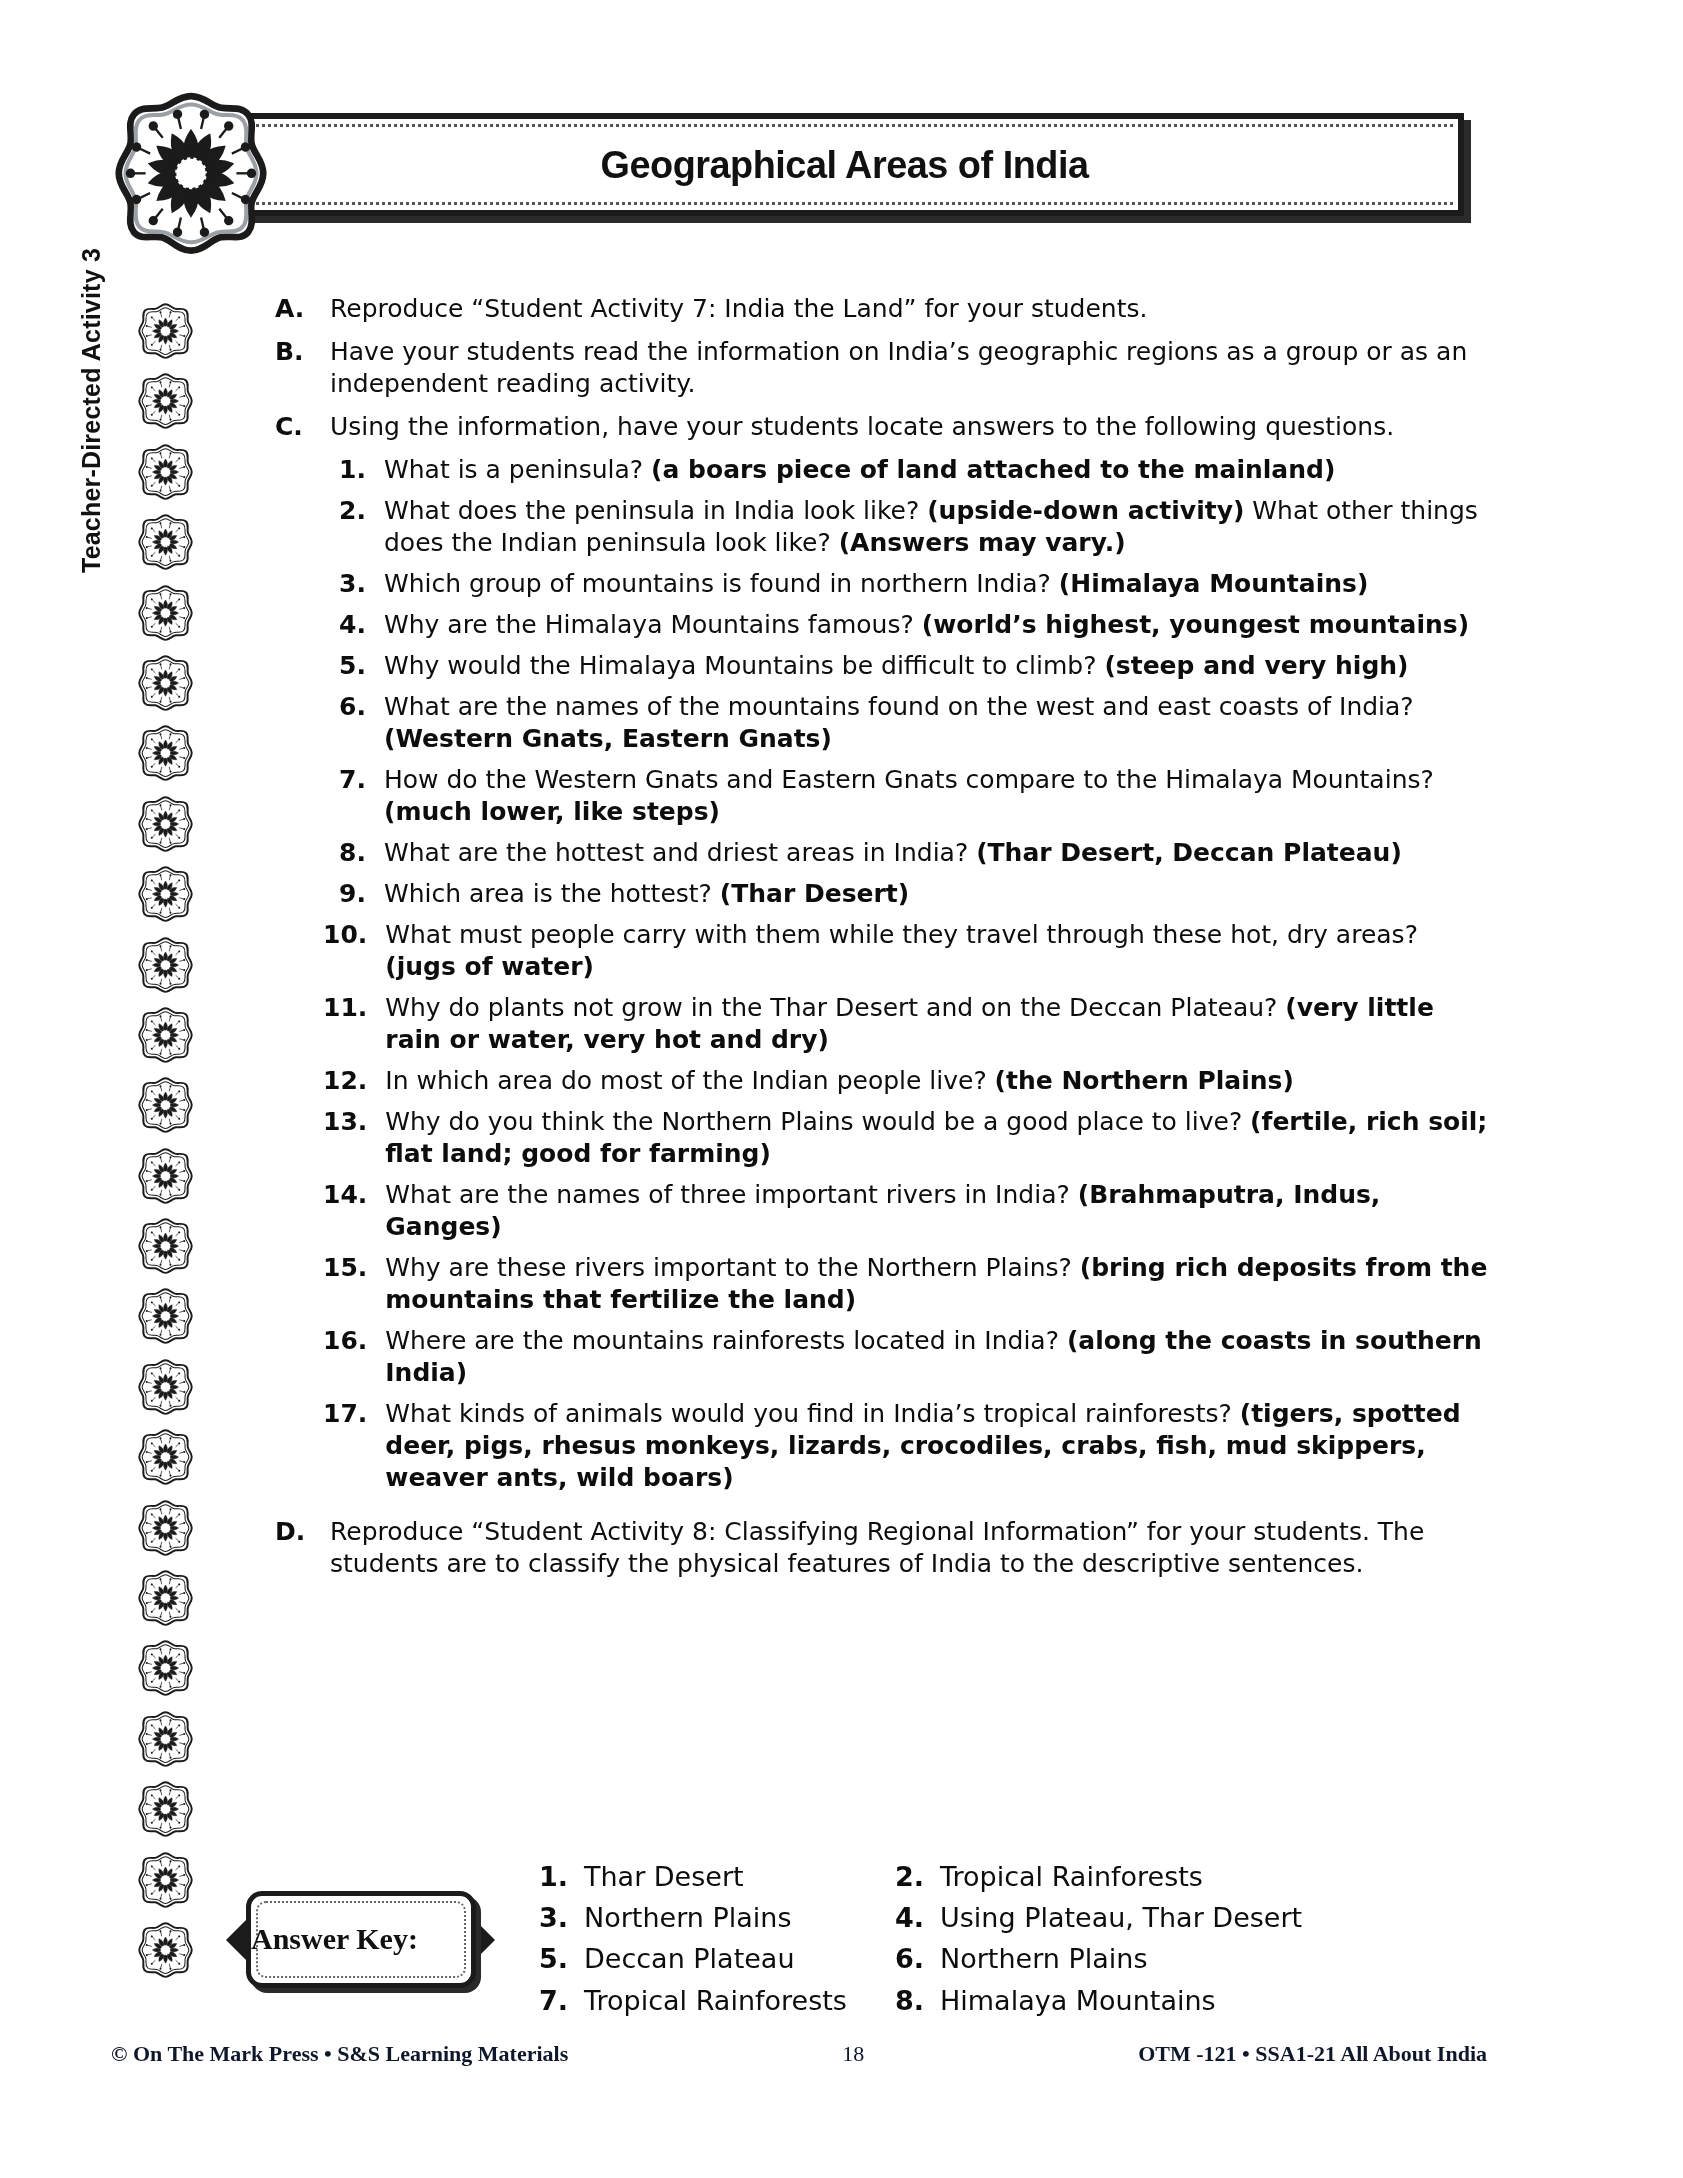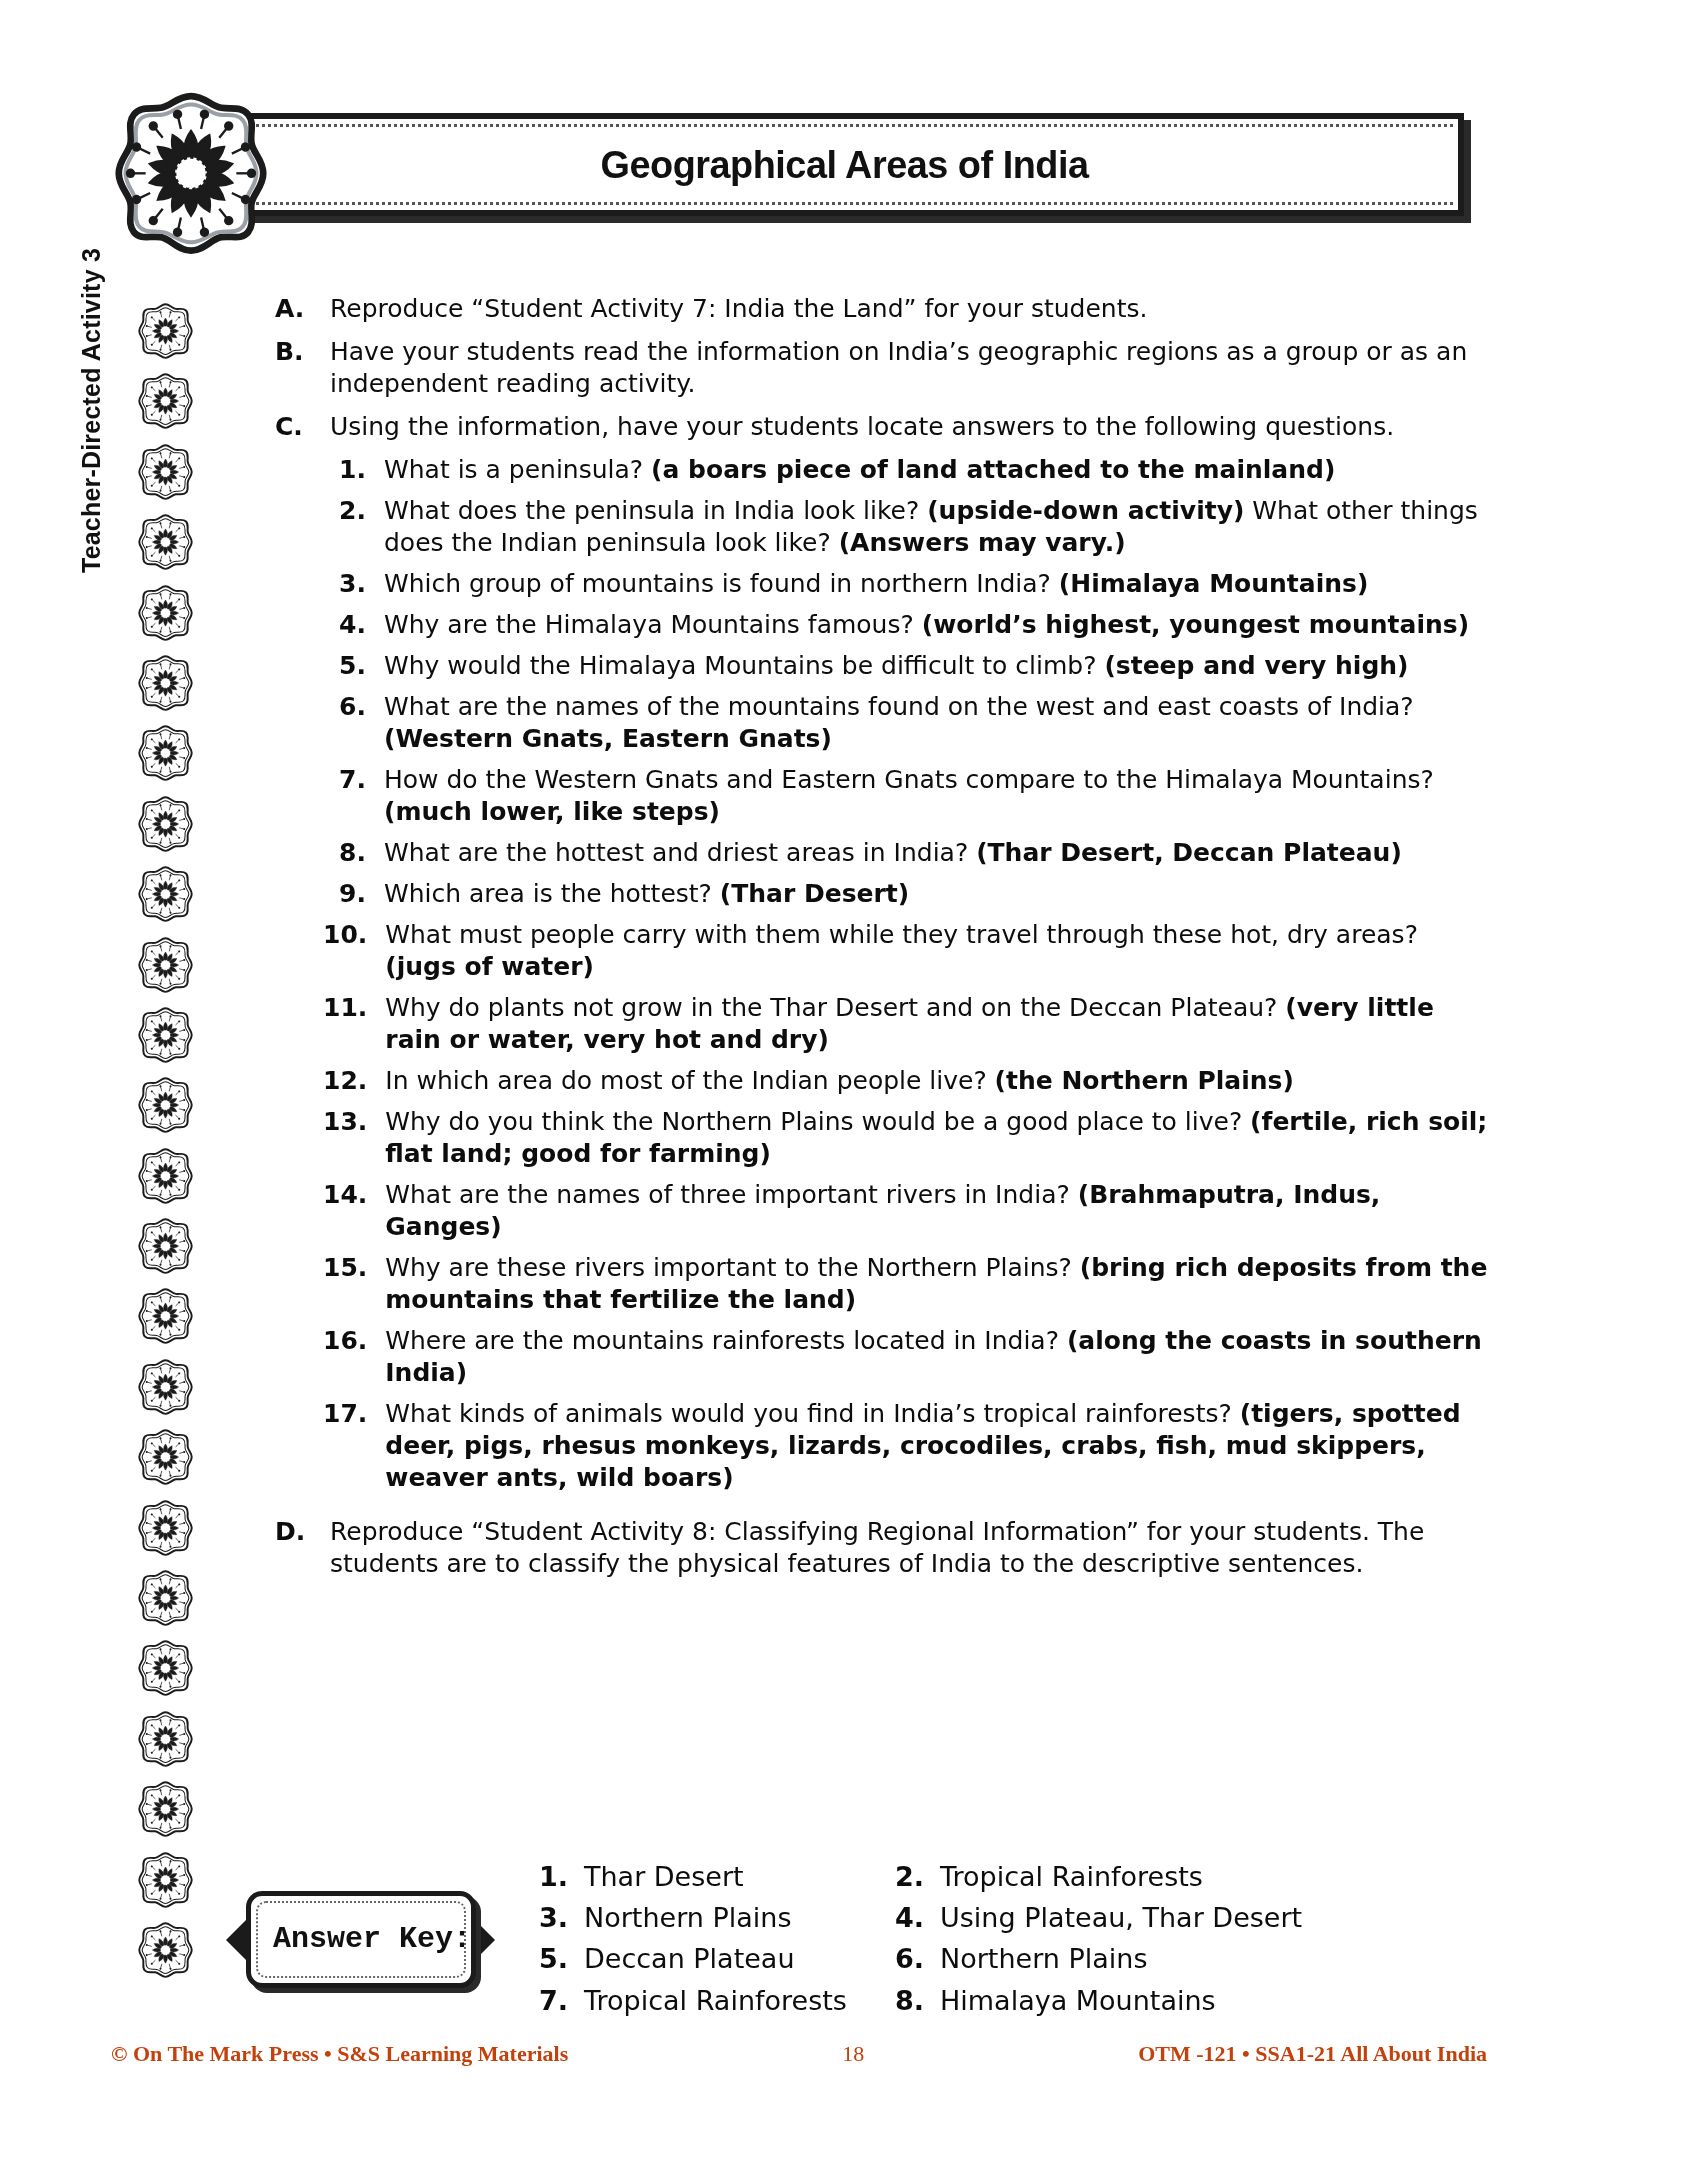--- a/index.html
+++ b/index.html
@@ -191,22 +191,22 @@
     content:"";
     position:absolute;
     left:5px; right:5px; top:5px; bottom:5px;
     border: 2px dotted #666;
     border-radius: 10px;
   }
   .ak-label {
     position: absolute;
     left: 0; right: 0; top: 50%;
     transform: translateY(-54%);
-    text-align: right;
-    font-family: Liberation Mono, monospace;
+    text-align: left;
+    font-family: Liberation Serif, serif;
     font-weight: bold;
     font-size: 30px;
     color: #111;
   }
   .ak-notch {
     position: absolute;
     top: 27px;
     width: 0; height: 0;
     border-top: 22px solid transparent;
     border-bottom: 22px solid transparent;
@@ -243,21 +243,21 @@
   .footer {
     position: absolute;
     left: 111px;
     top: 2041px;
     width: 1376px;
     display: flex;
     align-items: baseline;
     font-family: "Liberation Serif", serif;
     font-weight: bold;
     font-size: 22px;
-    color: #c2410c;
+    color: #0f172a;
   }
   .footer-left  { flex: 0 0 auto; }
   .footer-mid   { flex: 1 1 auto; text-align: center; font-weight: normal; font-size: 22px; }
   .footer-right { flex: 0 0 auto; }
 </style>
 </head>
 <body>
 
 <div class="page">
 

